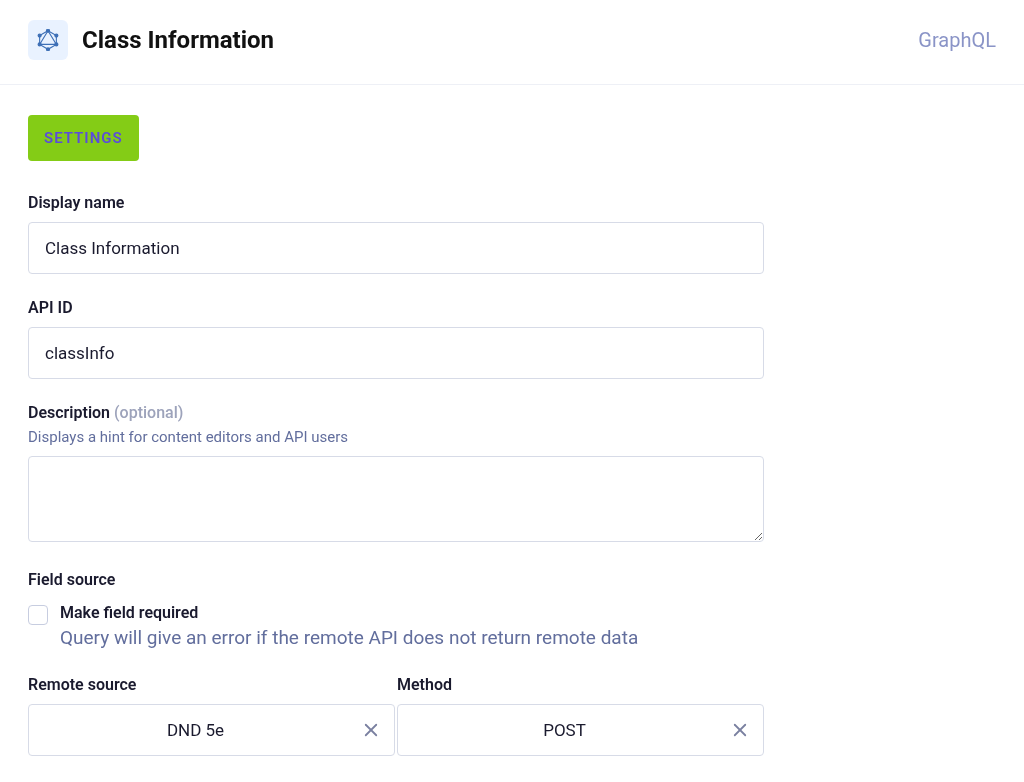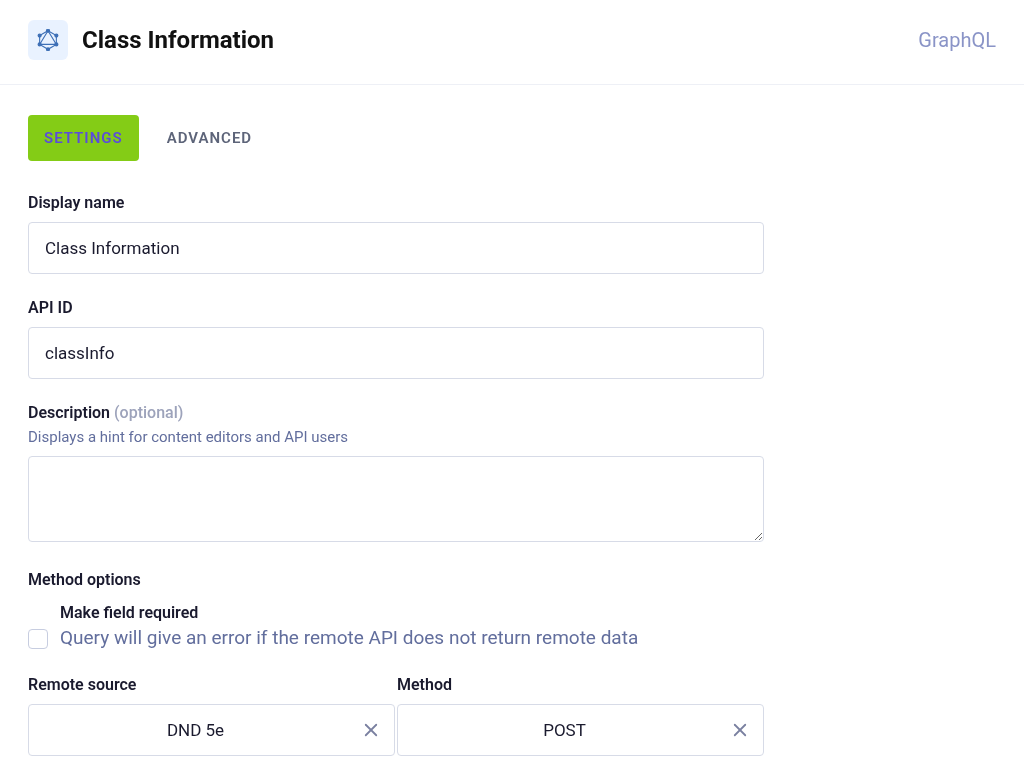--- a/index.html
+++ b/index.html
@@ -103,21 +103,21 @@
     resize: both;
   }
   .section-title {
     font-size: 16px;
     font-weight: 600;
     color: #1a1a2e;
     margin-bottom: 14px;
   }
   .checkbox-row {
     display: flex;
-    align-items: flex-end;
+    align-items: flex-start;
     gap: 12px;
     margin-bottom: 26px;
   }
   .checkbox {
     width: 20px;
     height: 20px;
     border: 1.5px solid #c7cde0;
     border-radius: 4px;
     flex-shrink: 0;
     margin-top: 2px;
@@ -182,21 +182,20 @@
     </div>
     <h1 class="page-title">Class Information</h1>
   </div>
   <div class="header-right">GraphQL</div>
 </div>
 
 <div class="content">
 
   <div class="tabs">
     <div class="tab active">Settings</div>
-    <div class="tab inactive">Advanced</div>
   </div>
 
   <div class="form-wrap">
 
     <div class="field">
       <div class="label-line">Display name</div>
       <input class="text-input" type="text" value="Class Information" style="">
     </div>
 
     <div class="field">
@@ -206,21 +205,21 @@
 
     <div class="field">
       <div class="label-line">
         <span>Description</span>
         <span class="optional">(optional)</span>
       </div>
       <div class="field-hint">Displays a hint for content editors and API users</div>
       <textarea class="text-input" style=""></textarea>
     </div>
 
-    <div class="section-title">Method options</div>
+    <div class="section-title">Field source</div>
 
     <div class="checkbox-row">
       <div class="checkbox" role="checkbox" aria-checked="false"></div>
       <div class="checkbox-text">
         <div class="cb-label">Make field required</div>
         <div class="cb-hint">Query will give an error if the remote API does not return remote data</div>
       </div>
     </div>
 
     <div class="row2">

